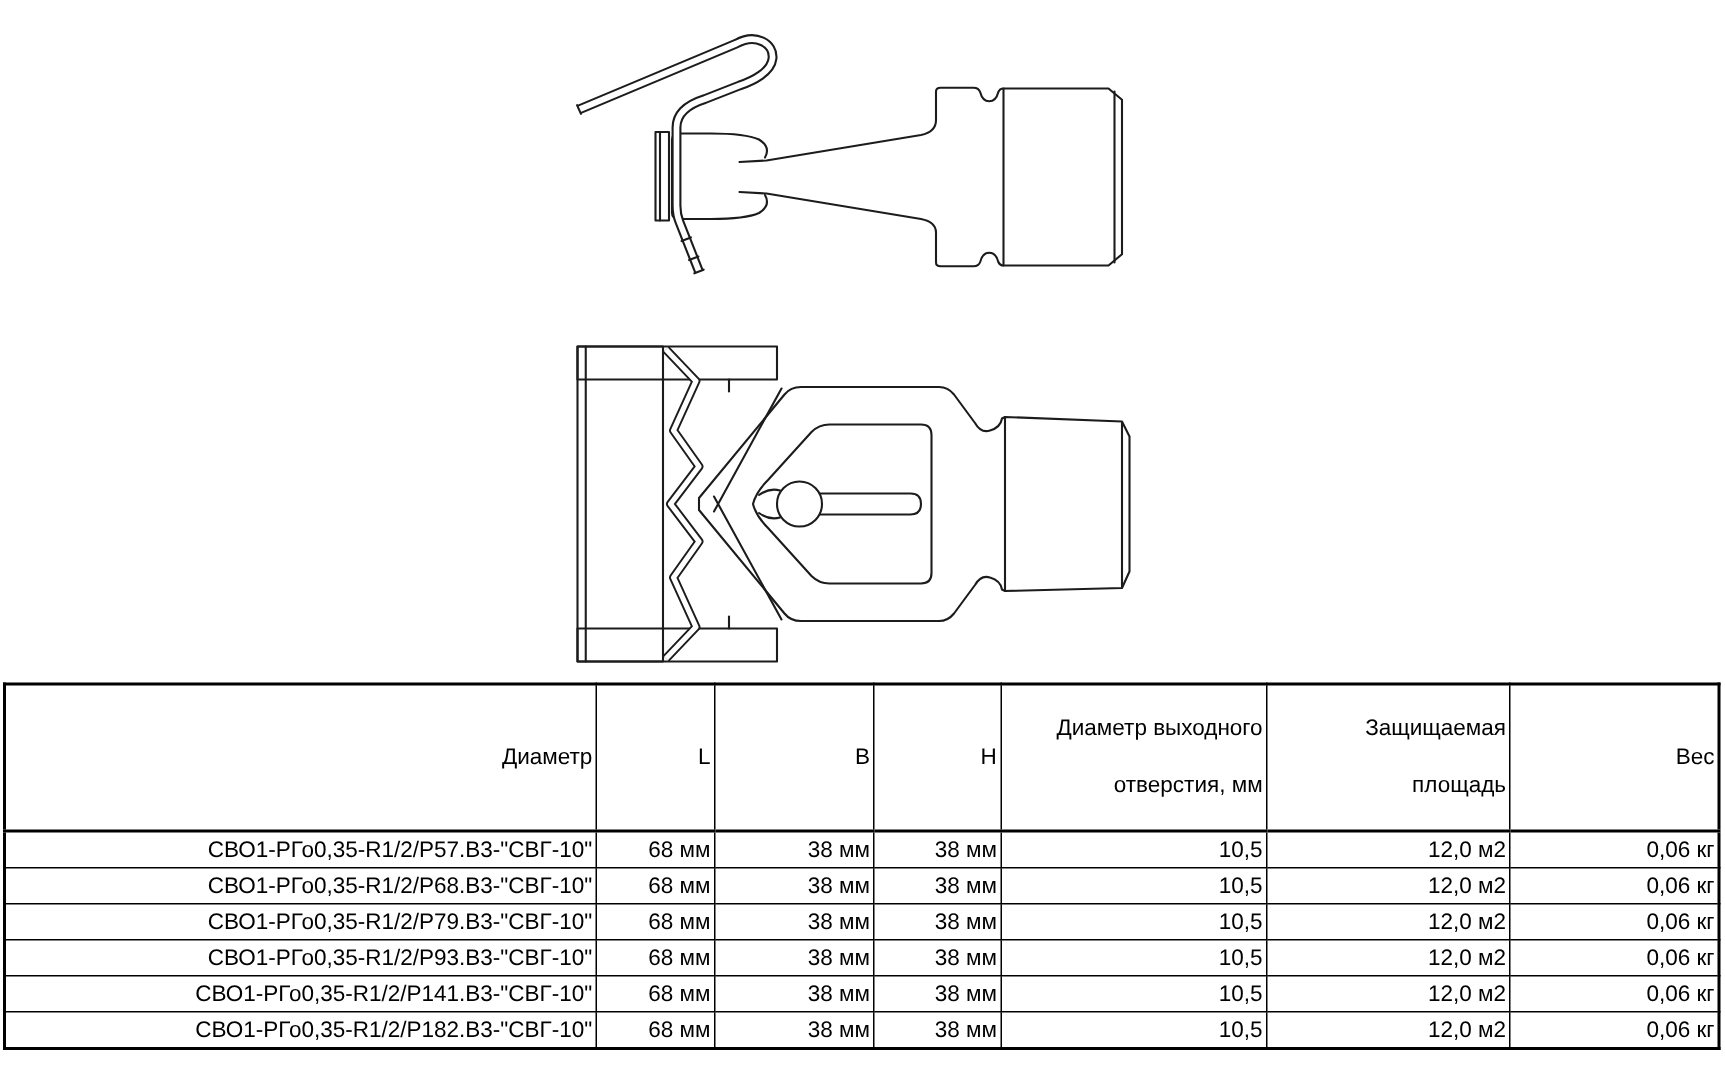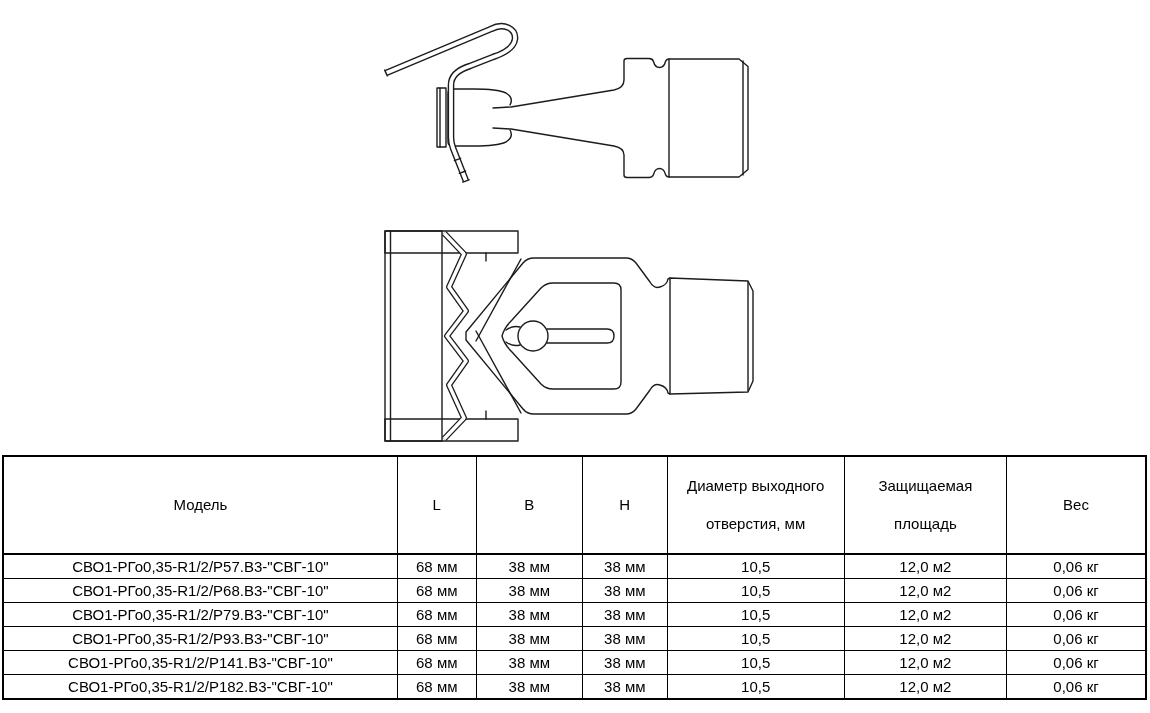--- a/index.html
+++ b/index.html
@@ -2,21 +2,21 @@
 <html><head>
 <meta charset="utf-8">
 <style>
   html,body{margin:0;padding:0;background:#ffffff;width:1150px;height:713px;overflow:hidden;
     font-family:"Liberation Sans",sans-serif;color:#000;}
   .page{position:relative;width:1150px;height:713px;background:#fff;}
   .drawings{position:absolute;left:0;top:0;width:1150px;height:455px;}
   .spec-table-wrap{position:absolute;left:2px;top:455px;width:1145px;}
   table.spec{border-collapse:collapse;width:100%;table-layout:fixed;border:2px solid #000;}
   table.spec th, table.spec td{
-    border:1px solid #000;text-align:center;vertical-align:middle;
+    border:1px solid #000;text-align:right;vertical-align:middle;
     font-size:15px;font-weight:normal;padding:0 2px;overflow:hidden;white-space:nowrap;}
   table.spec thead th{height:96px;line-height:38px;white-space:pre-line;border-bottom:2px solid #000;}
   table.spec tbody td{height:23px;line-height:22px;}
   svg .ln{fill:none;stroke:#1c1c1c;stroke-width:1.4;stroke-linejoin:round;stroke-linecap:round;}
   svg .tubeB{fill:none;stroke:#1c1c1c;stroke-linejoin:round;stroke-linecap:butt;}
   svg .tubeW{fill:none;stroke:#ffffff;stroke-linejoin:round;stroke-linecap:butt;}
 </style>
 </head>
 <body>
 
@@ -111,21 +111,21 @@
           <col style="width: 34.5%;">
           <col style="width: 6.9%;">
           <col style="width: 9.3%;">
           <col style="width: 7.4%;">
           <col style="width: 15.5%;">
           <col style="width: 14.2%;">
           <col style="width: 12.2%;">
         </colgroup>
       <thead>
           <tr>
-            <th>Модель</th>
+            <th>Диаметр</th>
             <th>L</th>
             <th>B</th>
             <th>H</th>
             <th>Диаметр выходного
 отверстия, мм</th>
             <th>Защищаемая
 площадь</th>
             <th>Вес</th>
           </tr>
         </thead>

